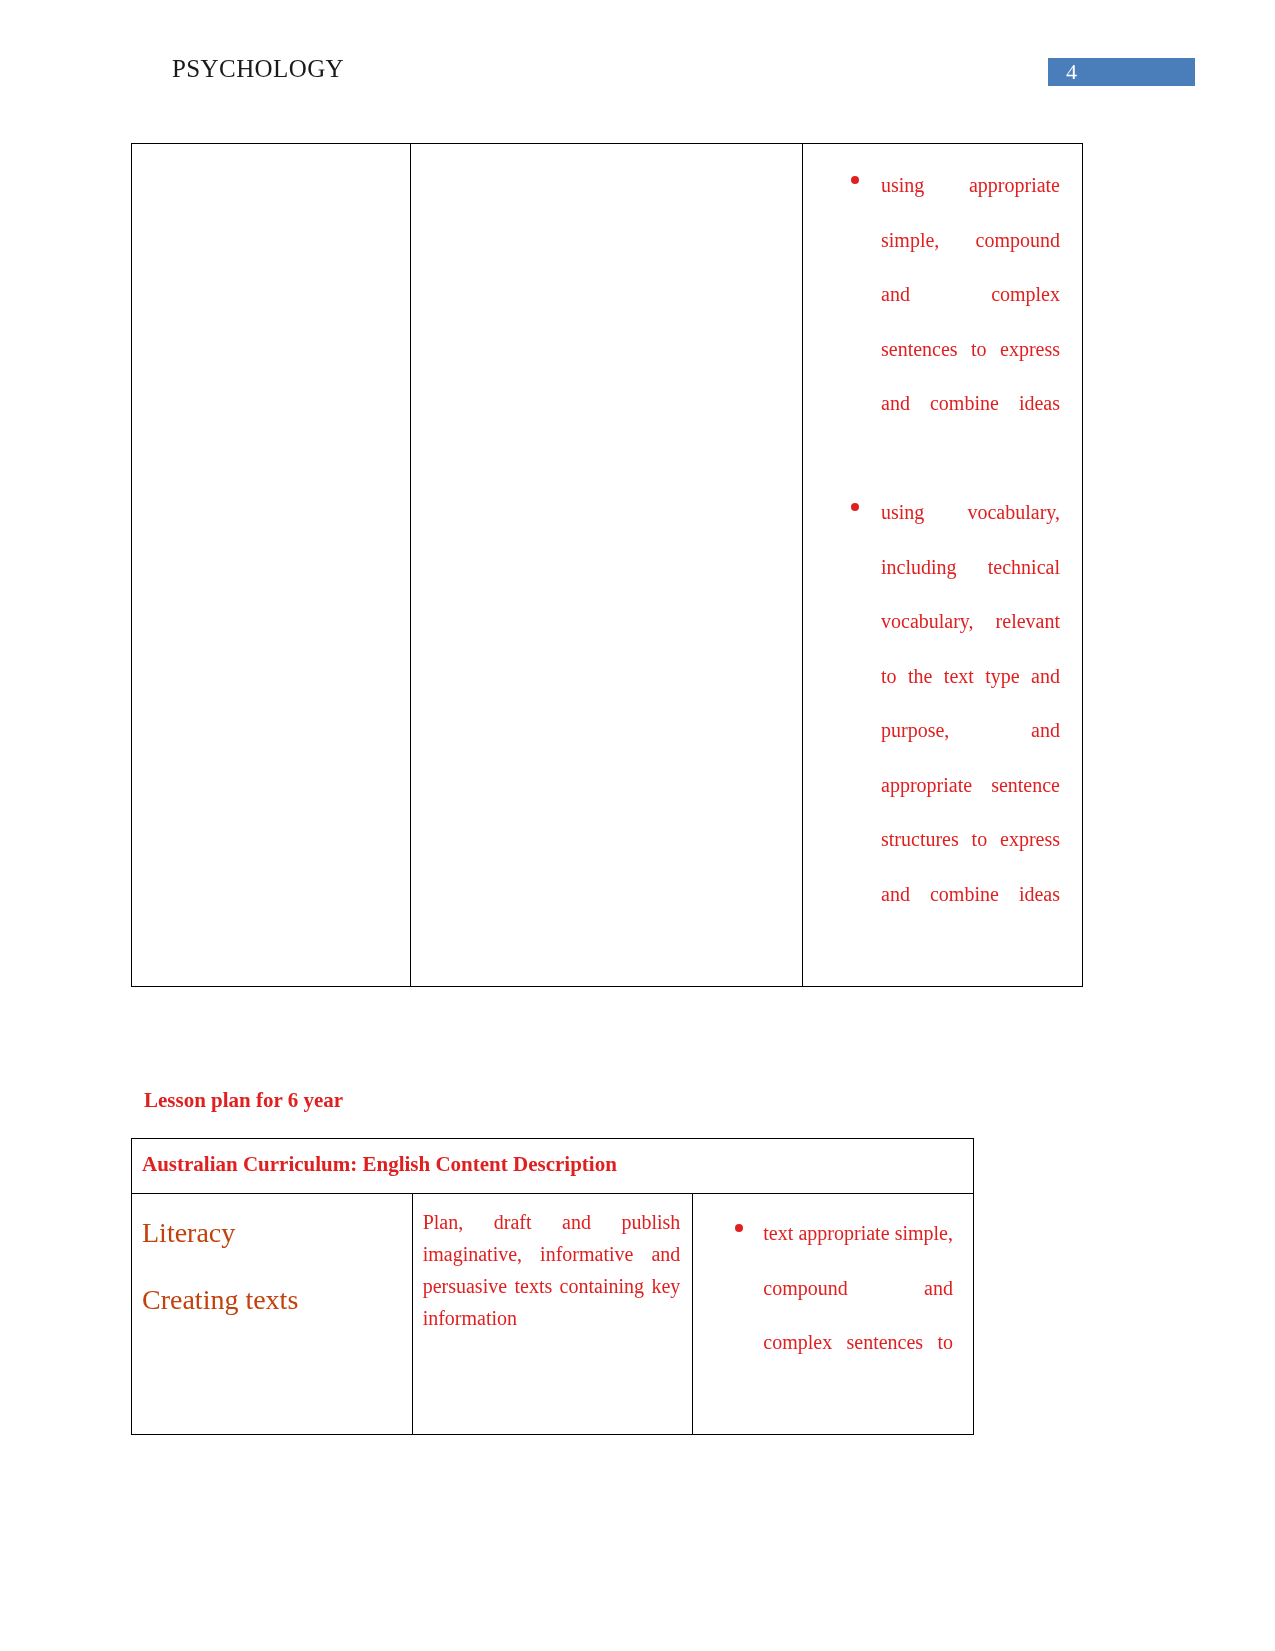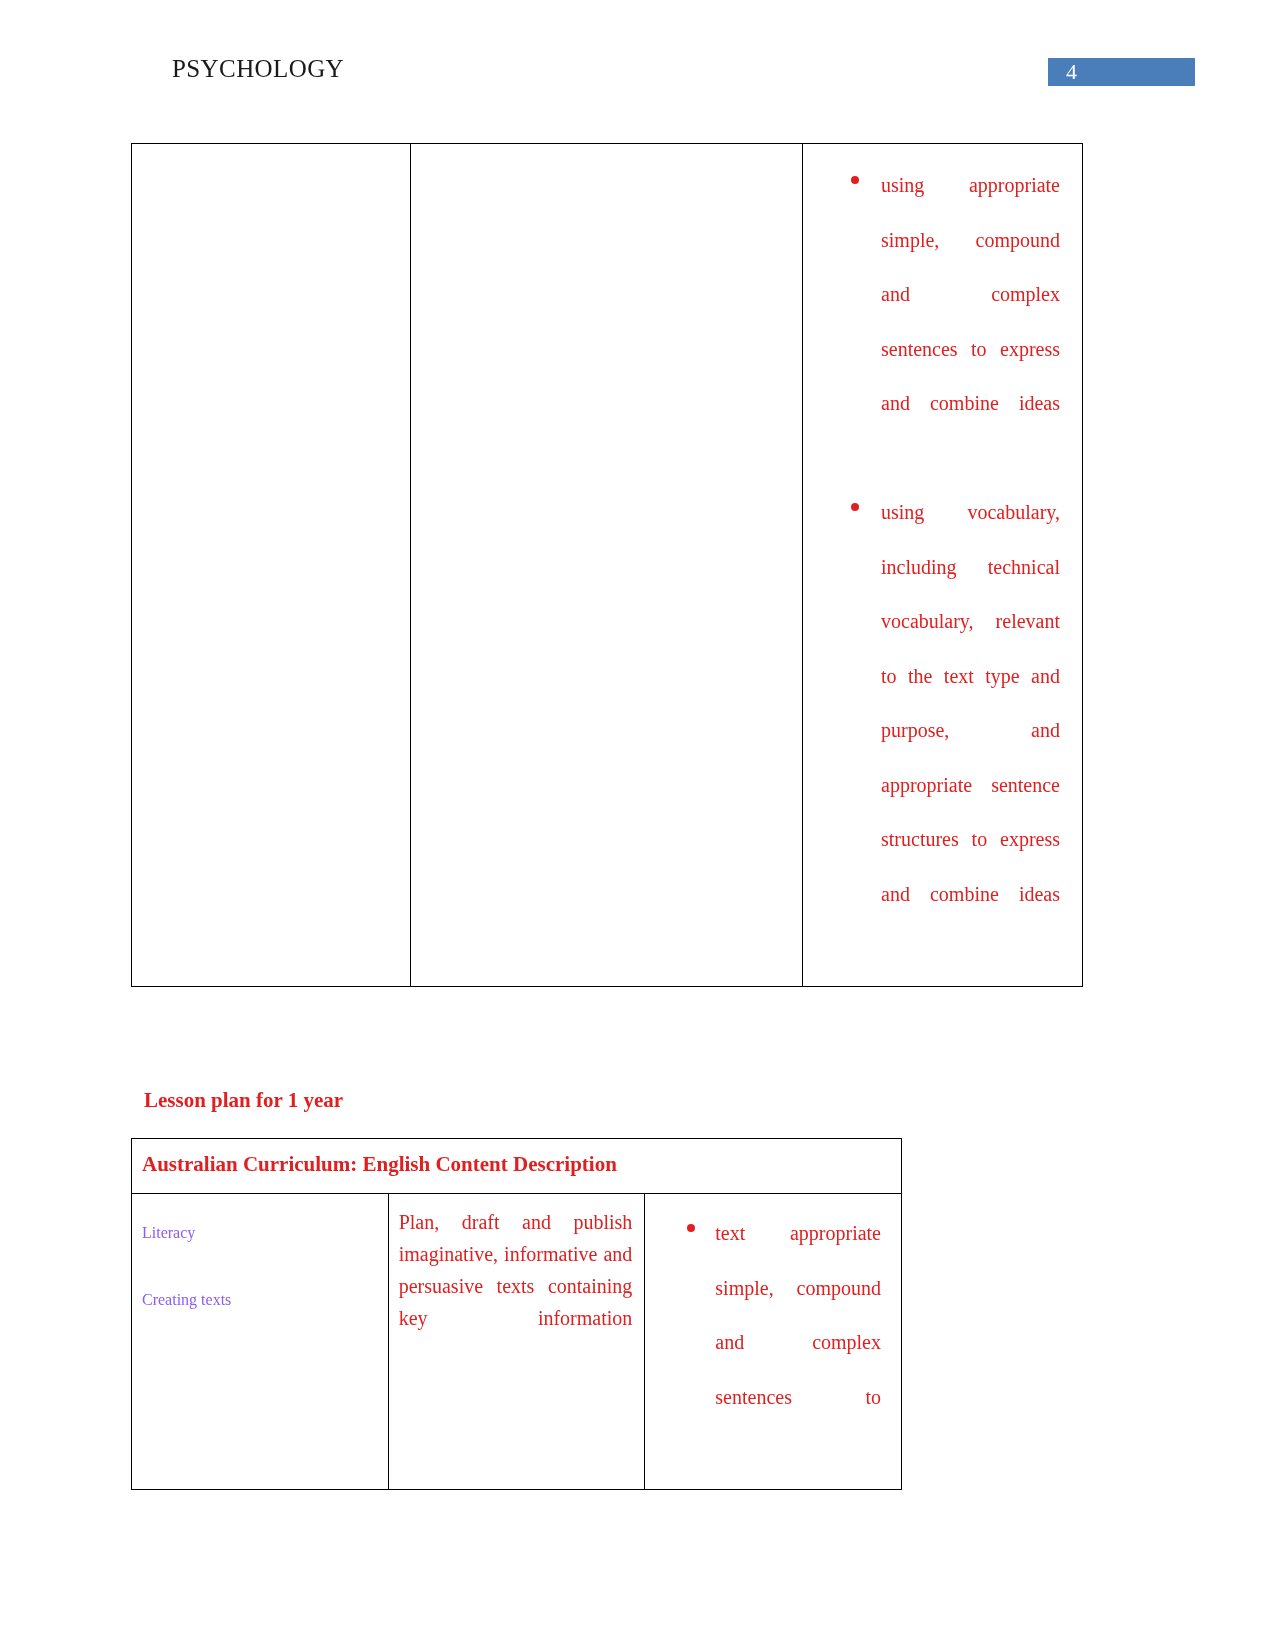--- a/index.html
+++ b/index.html
@@ -118,21 +118,21 @@
     font-size: 21px;
     font-weight: bold;
     color: #E02020;
     white-space: nowrap;
   }
 
   
   #table-two {
     left: 131px;
     top: 1138px;
-    width: 771px;
+    width: 843px;
   }
   #table-two td.t2-col-a { width: 282px; }
   #table-two td.t2-col-b { width: 275px; }
   #table-two td.t2-col-c { width: 286px; }
 
   .t2-title-cell {
     padding: 10px 8px 14px 10px !important;
   }
   .t2-title {
     font-size: 21px;
@@ -150,22 +150,22 @@
     line-height: 30px;
     white-space: nowrap;
   }
   .t2-body-cell {
     padding: 0 !important;
     height: 210px;
   }
   .plain-para {
     margin: 0;
     padding: 12px 10px 0 10px;
-    color: #8b5cf6;
-    font-size: 16px;
+    color: #c2410c;
+    font-size: 28px;
     line-height: 54.5px;
   }
   .justified-para {
     margin: 0;
     padding: 12px 12px 0 10px;
     color: #E02020;
     font-size: 20px;
     line-height: 32px;
     text-align: justify;
     text-justify: inter-word;
@@ -210,21 +210,21 @@
         <li>
           <span class="bullet-dot"></span>
           <span class="li-text">using vocabulary, including technical vocabulary, relevant to the text type and purpose, and appropriate sentence structures to express and combine ideas</span>
         </li>
       </ul>
     </td>
   </tr>
 </tbody>
   </table>
 
-<div class="section-heading">Lesson plan for 1 year</div>
+<div class="section-heading">Lesson plan for 6 year</div>
 
 <table class="doc-table" id="table-two">
   <tbody>
       <tr>
     <td class="t2-title-cell" colspan="3">
       <div class="t2-title">Australian Curriculum: English Content Description</div>
     </td>
   </tr>
   <tr>
     <td class="t2-col-a t2-body-cell">

